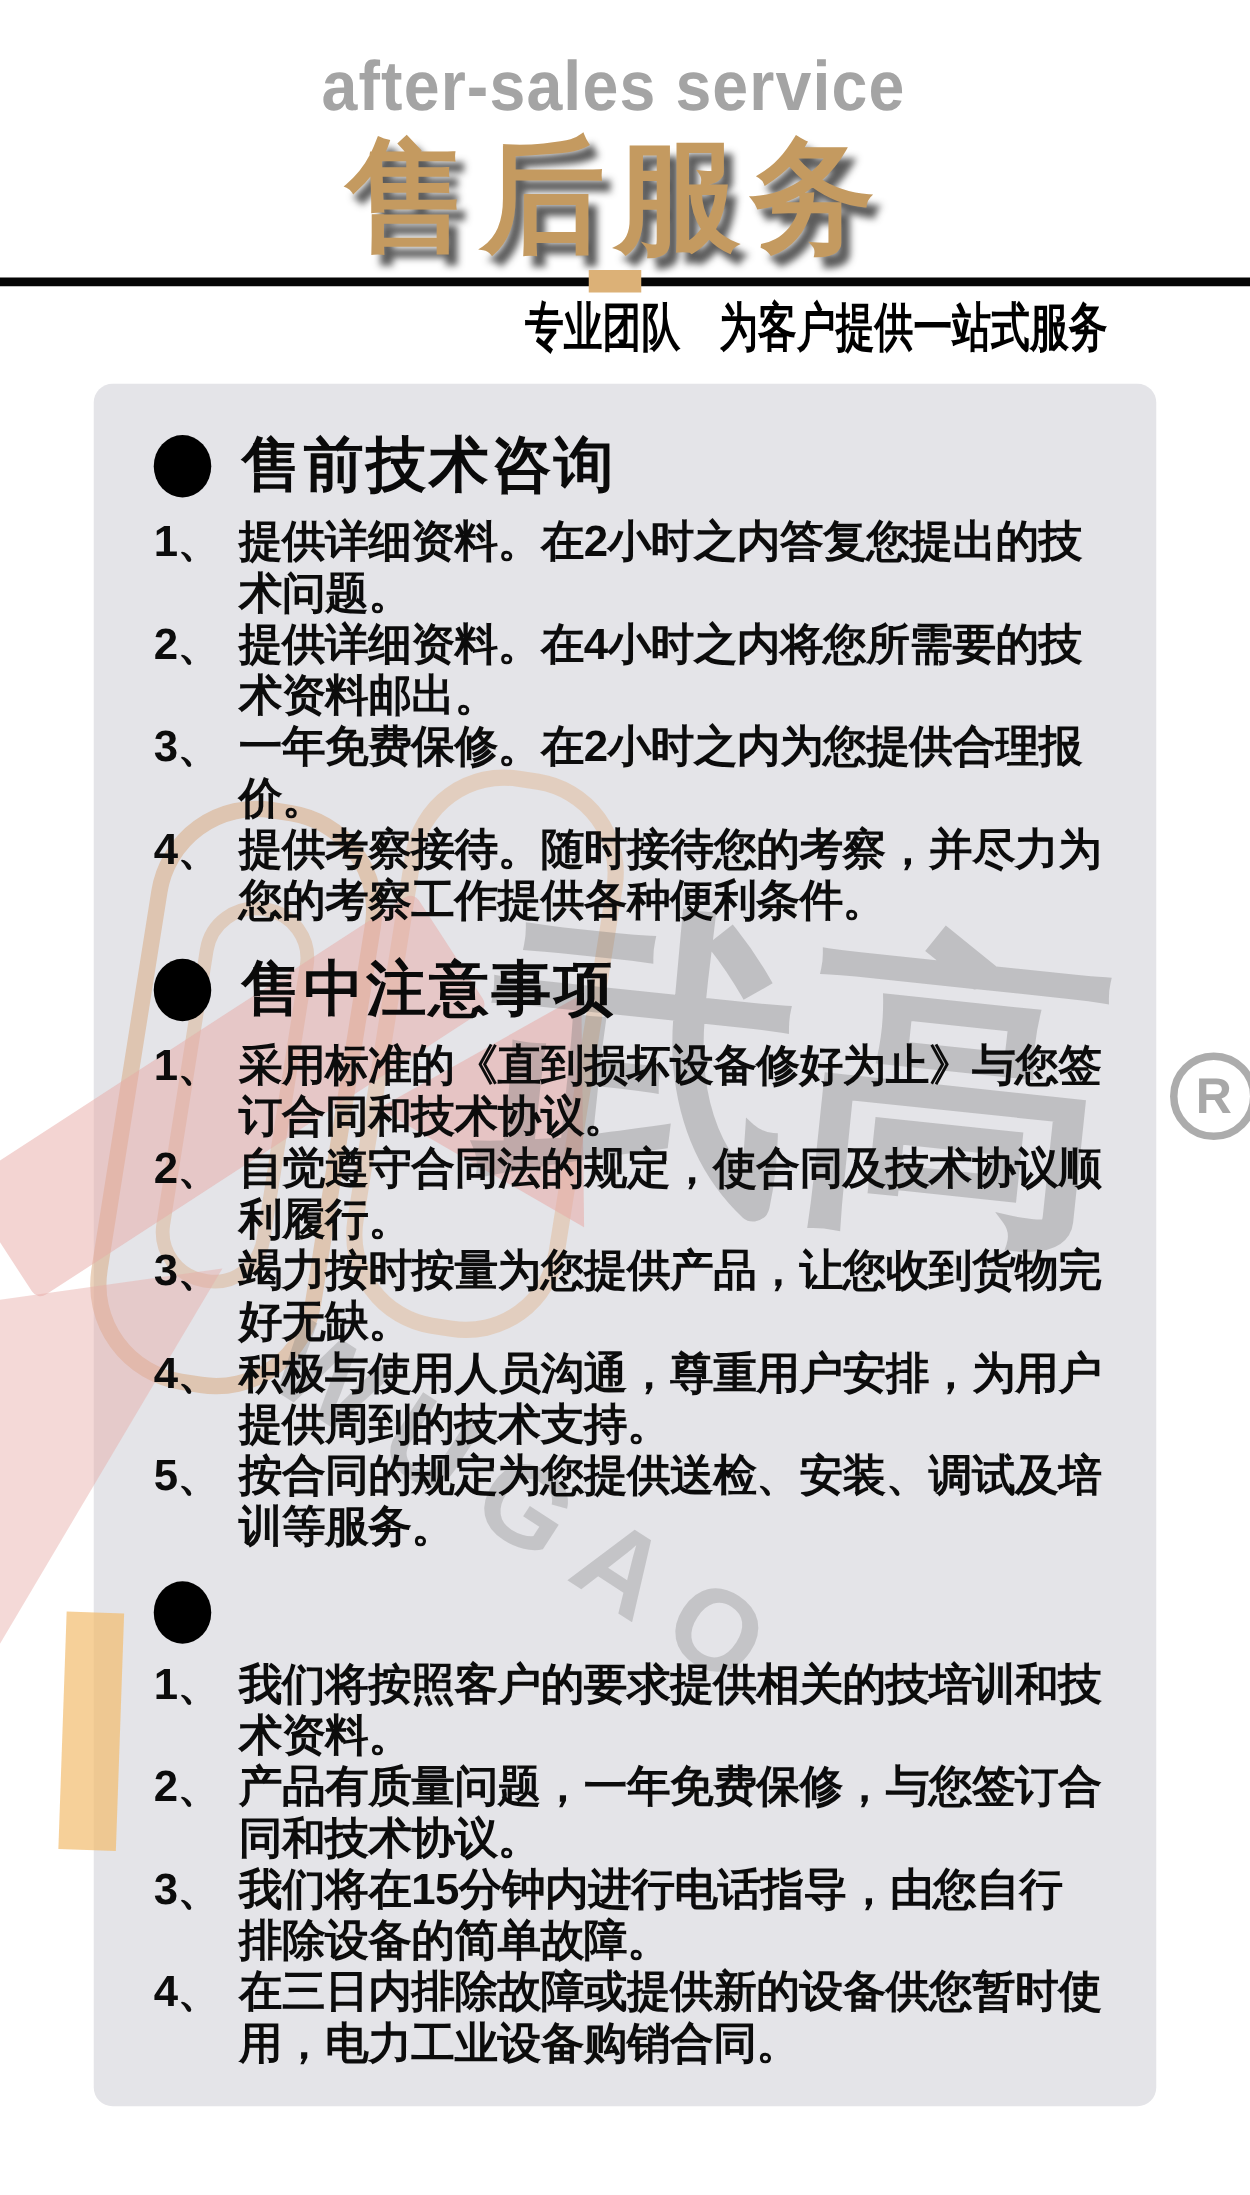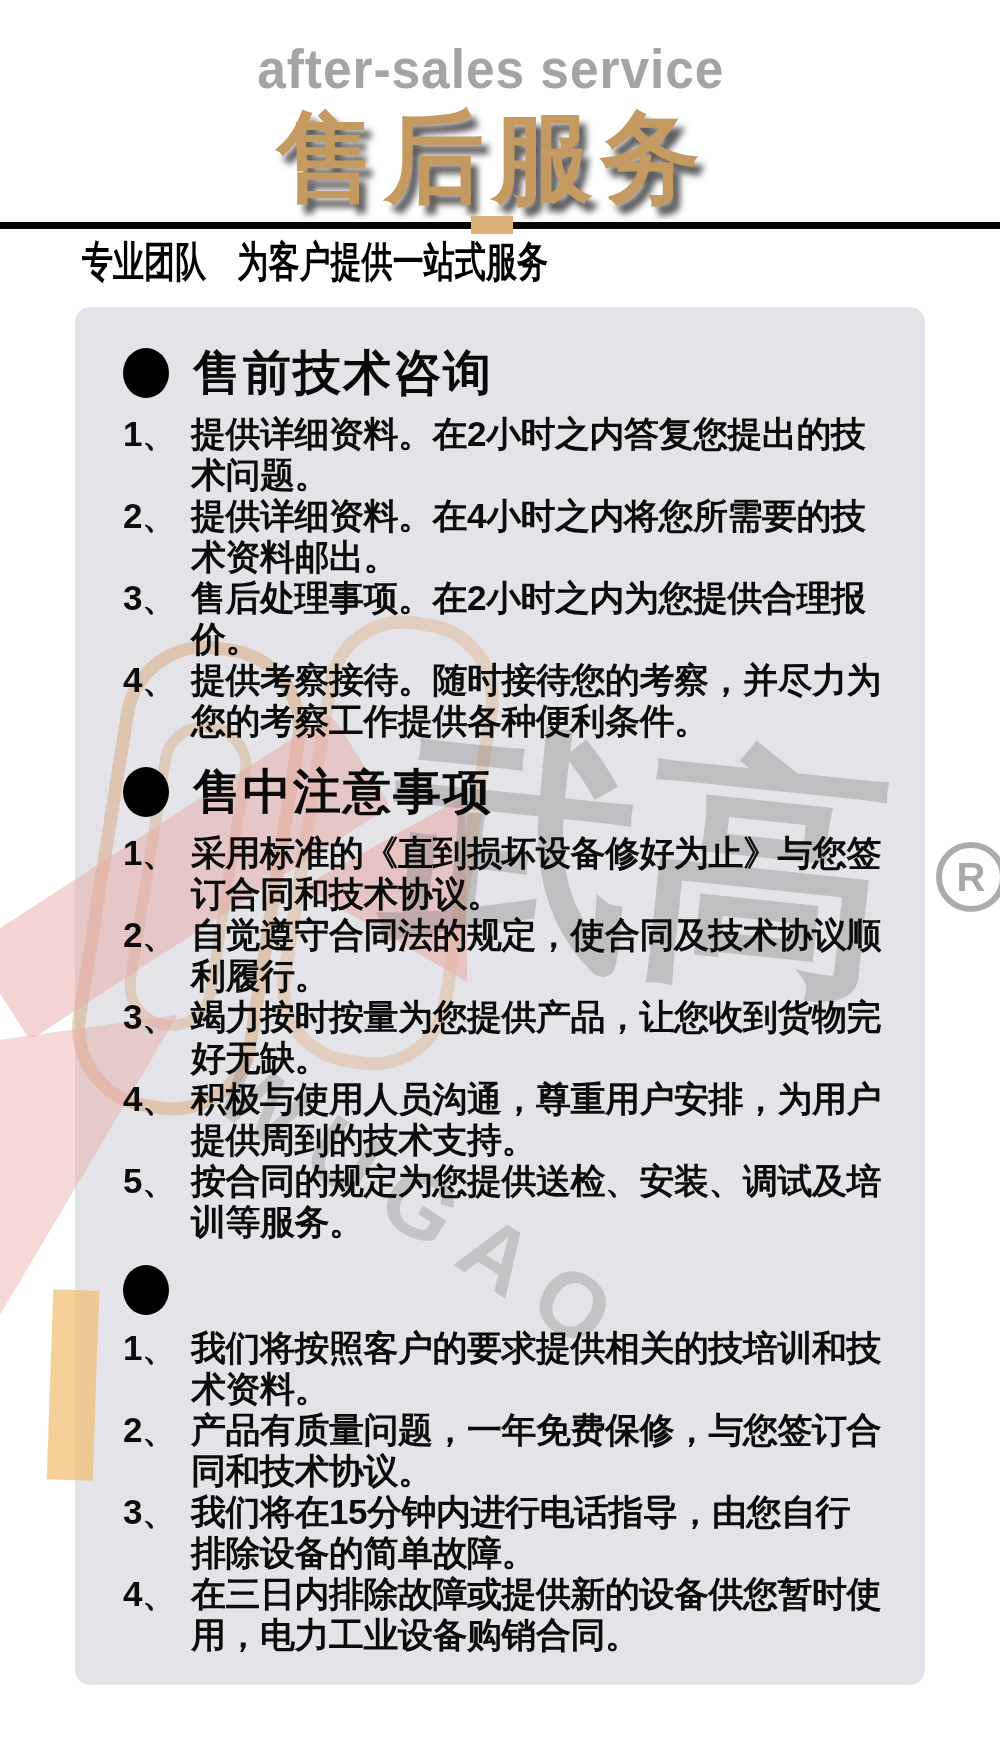--- a/index.html
+++ b/index.html
@@ -25,21 +25,21 @@
     line-height:106px;transform:translateX(-8px);
   }
   .divider{
     margin-top:12px;height:7px;width:1000px;
     background:var(--divider-black,#050505);position:relative;
   }
   .gold-accent{
     position:absolute;left:471px;top:-6px;width:42px;height:18px;
     background:var(--gold-accent,#dcb177);
   }
-  .tagline-wrap{margin-top:8px;text-align:left;padding-right:60px;}
+  .tagline-wrap{margin-top:8px;text-align:right;padding-right:32px;}
   .tagline{
     display:inline-block;font-size:42px;font-weight:900;color:#000;
     transform:scaleX(.74);transform-origin:center;line-height:50px;
     white-space:nowrap;
   }
   
   .panel{
     width:850px;margin:20px 0 0 75px;box-sizing:border-box;
     background:var(--panel-bg,#e4e4e8);border-radius:15px;
     padding:38px 42px 30px 48px;
@@ -140,21 +140,21 @@
     <p class="txt">提供详细资料。在2小时之内答复您提出的技术问题。</p>
   </div>
 
   <div class="item">
     <span class="num">2、</span>
     <p class="txt">提供详细资料。在4小时之内将您所需要的技术资料邮出。</p>
   </div>
 
   <div class="item">
     <span class="num">3、</span>
-    <p class="txt">售后处理事项。在2小时之内为您提供合理报价。</p>
+    <p class="txt">一年免费保修。在2小时之内为您提供合理报价。</p>
   </div>
 
   <div class="item">
     <span class="num">4、</span>
     <p class="txt">提供考察接待。随时接待您的考察，并尽力为您的考察工作提供各种便利条件。</p>
   </div>
 </div>
   </section>
 
   <section class="sec">

